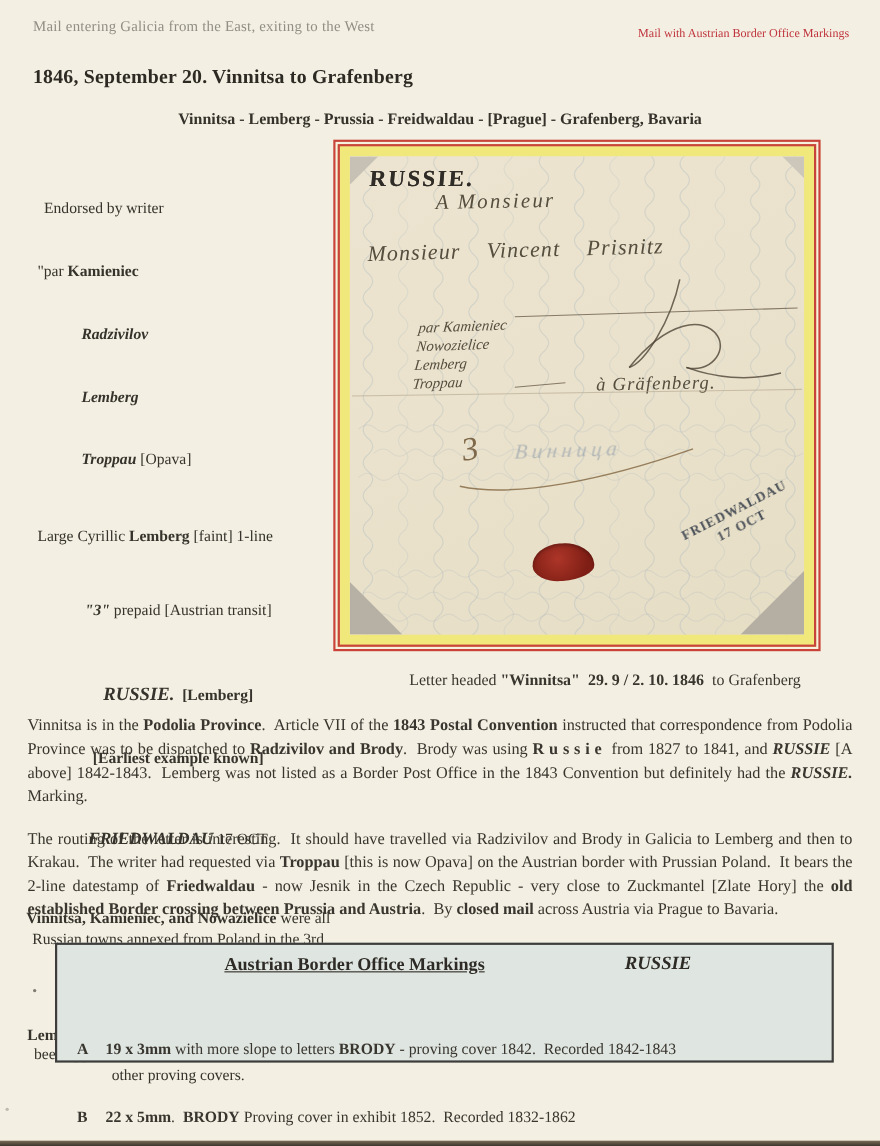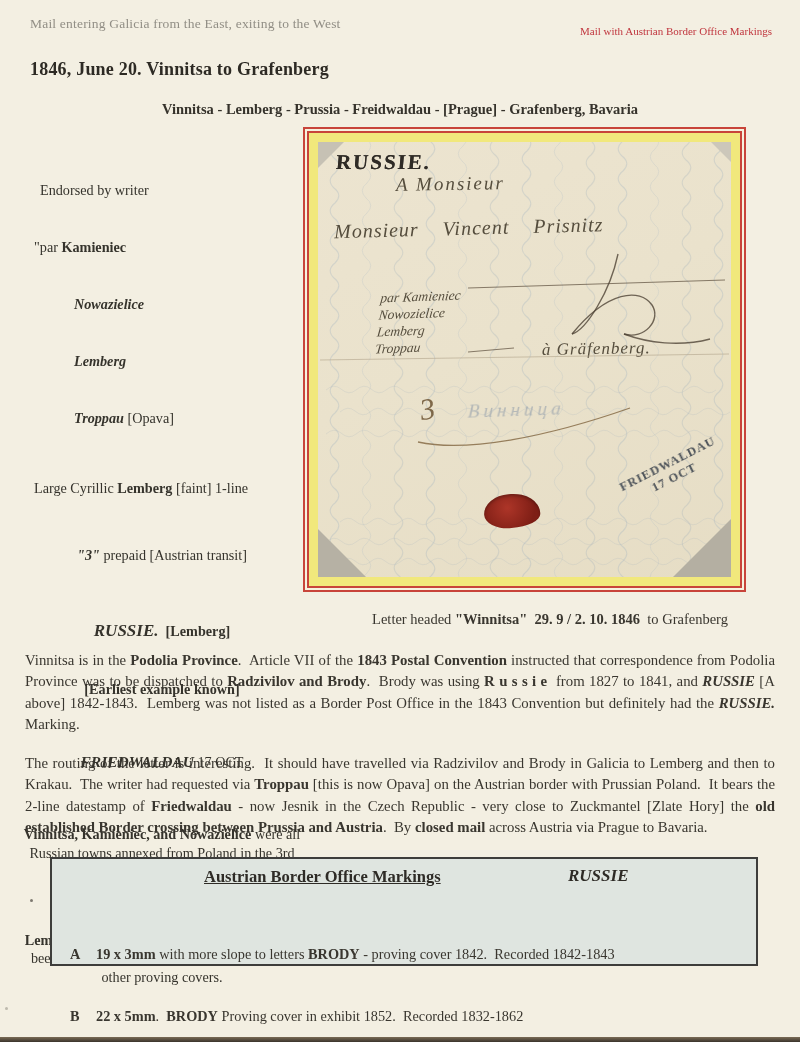--- a/index.html
+++ b/index.html
@@ -115,27 +115,27 @@
   .dot2{position:absolute;left:5px;top:1007px;width:3px;height:3px;border-radius:50%;background:#8a857a;opacity:.5;}
   .bottom-strip{position:absolute;left:0;right:0;bottom:0;height:5px;background:linear-gradient(#7a6b55,#3a342c);}
 </style>
 </head>
 <body>
 
 <div class="page">
 
   <div class="hdr-left">Mail entering Galicia from the East, exiting to the West</div>
   <div class="hdr-right">Mail with Austrian Border Office Markings</div>
-  <h1 class="title">1846, June 20.  Vinnitsa to Grafenberg</h1>
+  <h1 class="title">1846, September 20.  Vinnitsa to Grafenberg</h1>
   <div class="route">Vinnitsa - Lemberg - Prussia - Freidwaldau - [Prague] - Grafenberg, Bavaria</div>
 
   <div class="sidebar">
     <div class="s1"><span>Endorsed by writer</span></div>
     <div class="s2"><span>"par </span><span class="b">Kamieniec</span></div>
-    <div class="s3"><span class="b i">Nowazielice</span></div>
+    <div class="s3"><span class="b i">Radzivilov</span></div>
     <div class="s4"><span class="b i">Lemberg</span></div>
     <div class="s5"><span class="b i">Troppau</span><span> [Opava]</span></div>
     <div class="s6"><span>Large Cyrillic </span><span class="b">Lemberg</span><span> [faint] 1-line</span></div>
     <div class="s7"><span class="b i">"3"</span><span> prepaid [Austrian transit]</span></div>
     <div class="s8"><span class="b i">RUSSIE.</span><span>  </span><span class="b">[Lemberg]</span></div>
     <div class="s9"><span class="b">[Earliest example known]</span></div>
     <div class="s10"><span class="b i">FRIEDWALDAU</span><span> 17 OCT</span></div>
     <div class="s12"><span class="b">Vinnitsa, Kamieniec, and Nowazielice</span><span> were all Russian towns annexed from Poland in the 3rd Partition of Poland 1795</span></div>
     <div class="s13"><span class="b">Lemberg</span><span> was Austrian so </span><span class="b i">RUSSIE.</span><span>  must have been applied at this border office - identical to other proving covers.</span></div>
   </div>

